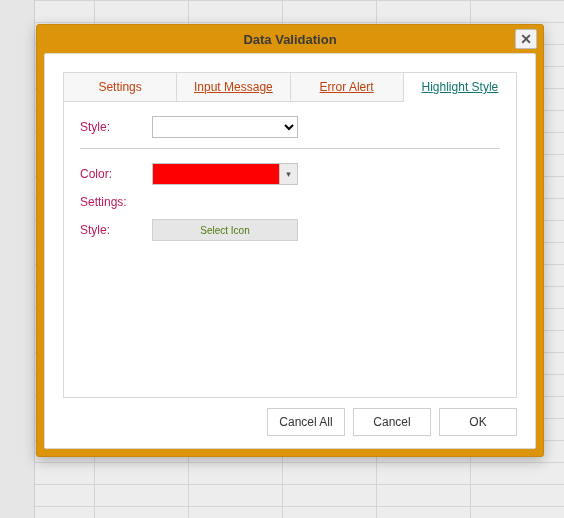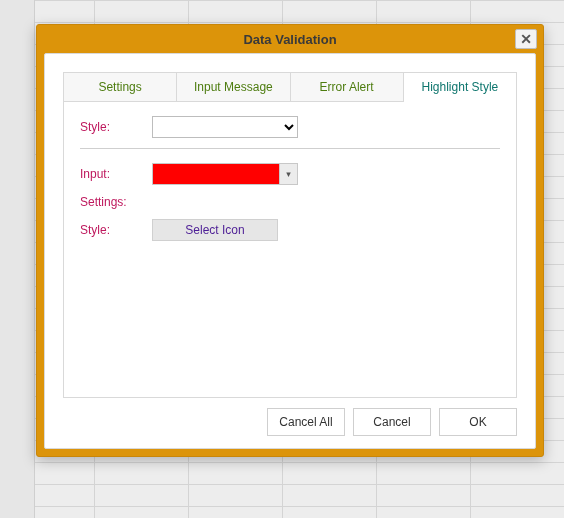--- a/index.html
+++ b/index.html
@@ -93,27 +93,27 @@
     display: flex;
     gap: 0;
     border-bottom: 1px solid #d9d9d9;
     position: relative;
   }
   .tab {
     flex: 1;
     text-align: center;
     padding: 7px 0;
     font-size: 12px;
-    color: #4d7c0f;
+    color: #c2410c;
     background: #f7f7f7;
     border: 1px solid #d9d9d9;
     border-bottom: none;
     cursor: pointer;
   }
-  .tab + .tab { border-left: none; }
+  .tab + .tab { border-left: none; text-decoration: underline; }
   .tab.active {
     background: #fff;
     font-weight: normal;
     color: #0f766e;
     position: relative;
   }
   .tab.active::after {
     content:"";
     position:absolute;
     left:0; right:0; bottom:-1px; height:2px;
@@ -160,26 +160,26 @@
   }
   .color-dd {
     width: 18px;
     background: #ececec;
     border-left: 1px solid #c8c8c8;
     display: flex; align-items: center; justify-content: center;
     font-size: 9px;
     color: #555;
   }
   .select-icon-btn {
-    width: 126px;
+    width: 146px;
     height: 22px;
     background: #e6e6e6;
     border: 1px solid #d0d0d0;
-    color: #4c1d95;
-    font-size: 12px;
+    color: #4d7c0f;
+    font-size: 10px;
     cursor: pointer;
   }
 
   .divider {
     border: none;
     border-top: 1px solid #cfcfcf;
     margin: 6px 0 14px 0;
   }
 
   .footer {
@@ -226,21 +226,21 @@
       <div class="row">
         <span class="row-label">Style:</span>
         <select class="ctrl">
           <option>Icon</option>
         </select>
       </div>
 
       <hr class="divider">
 
       <div class="row">
-        <span class="row-label">Input:</span>
+        <span class="row-label">Color:</span>
         <div class="color-picker">
           <div class="color-swatch" title="#ff0000"></div>
           <div class="color-dd">
             <span>▾</span>
           </div>
         </div>
       </div>
 
       <div class="row">
         <span class="row-label">Settings:</span>

